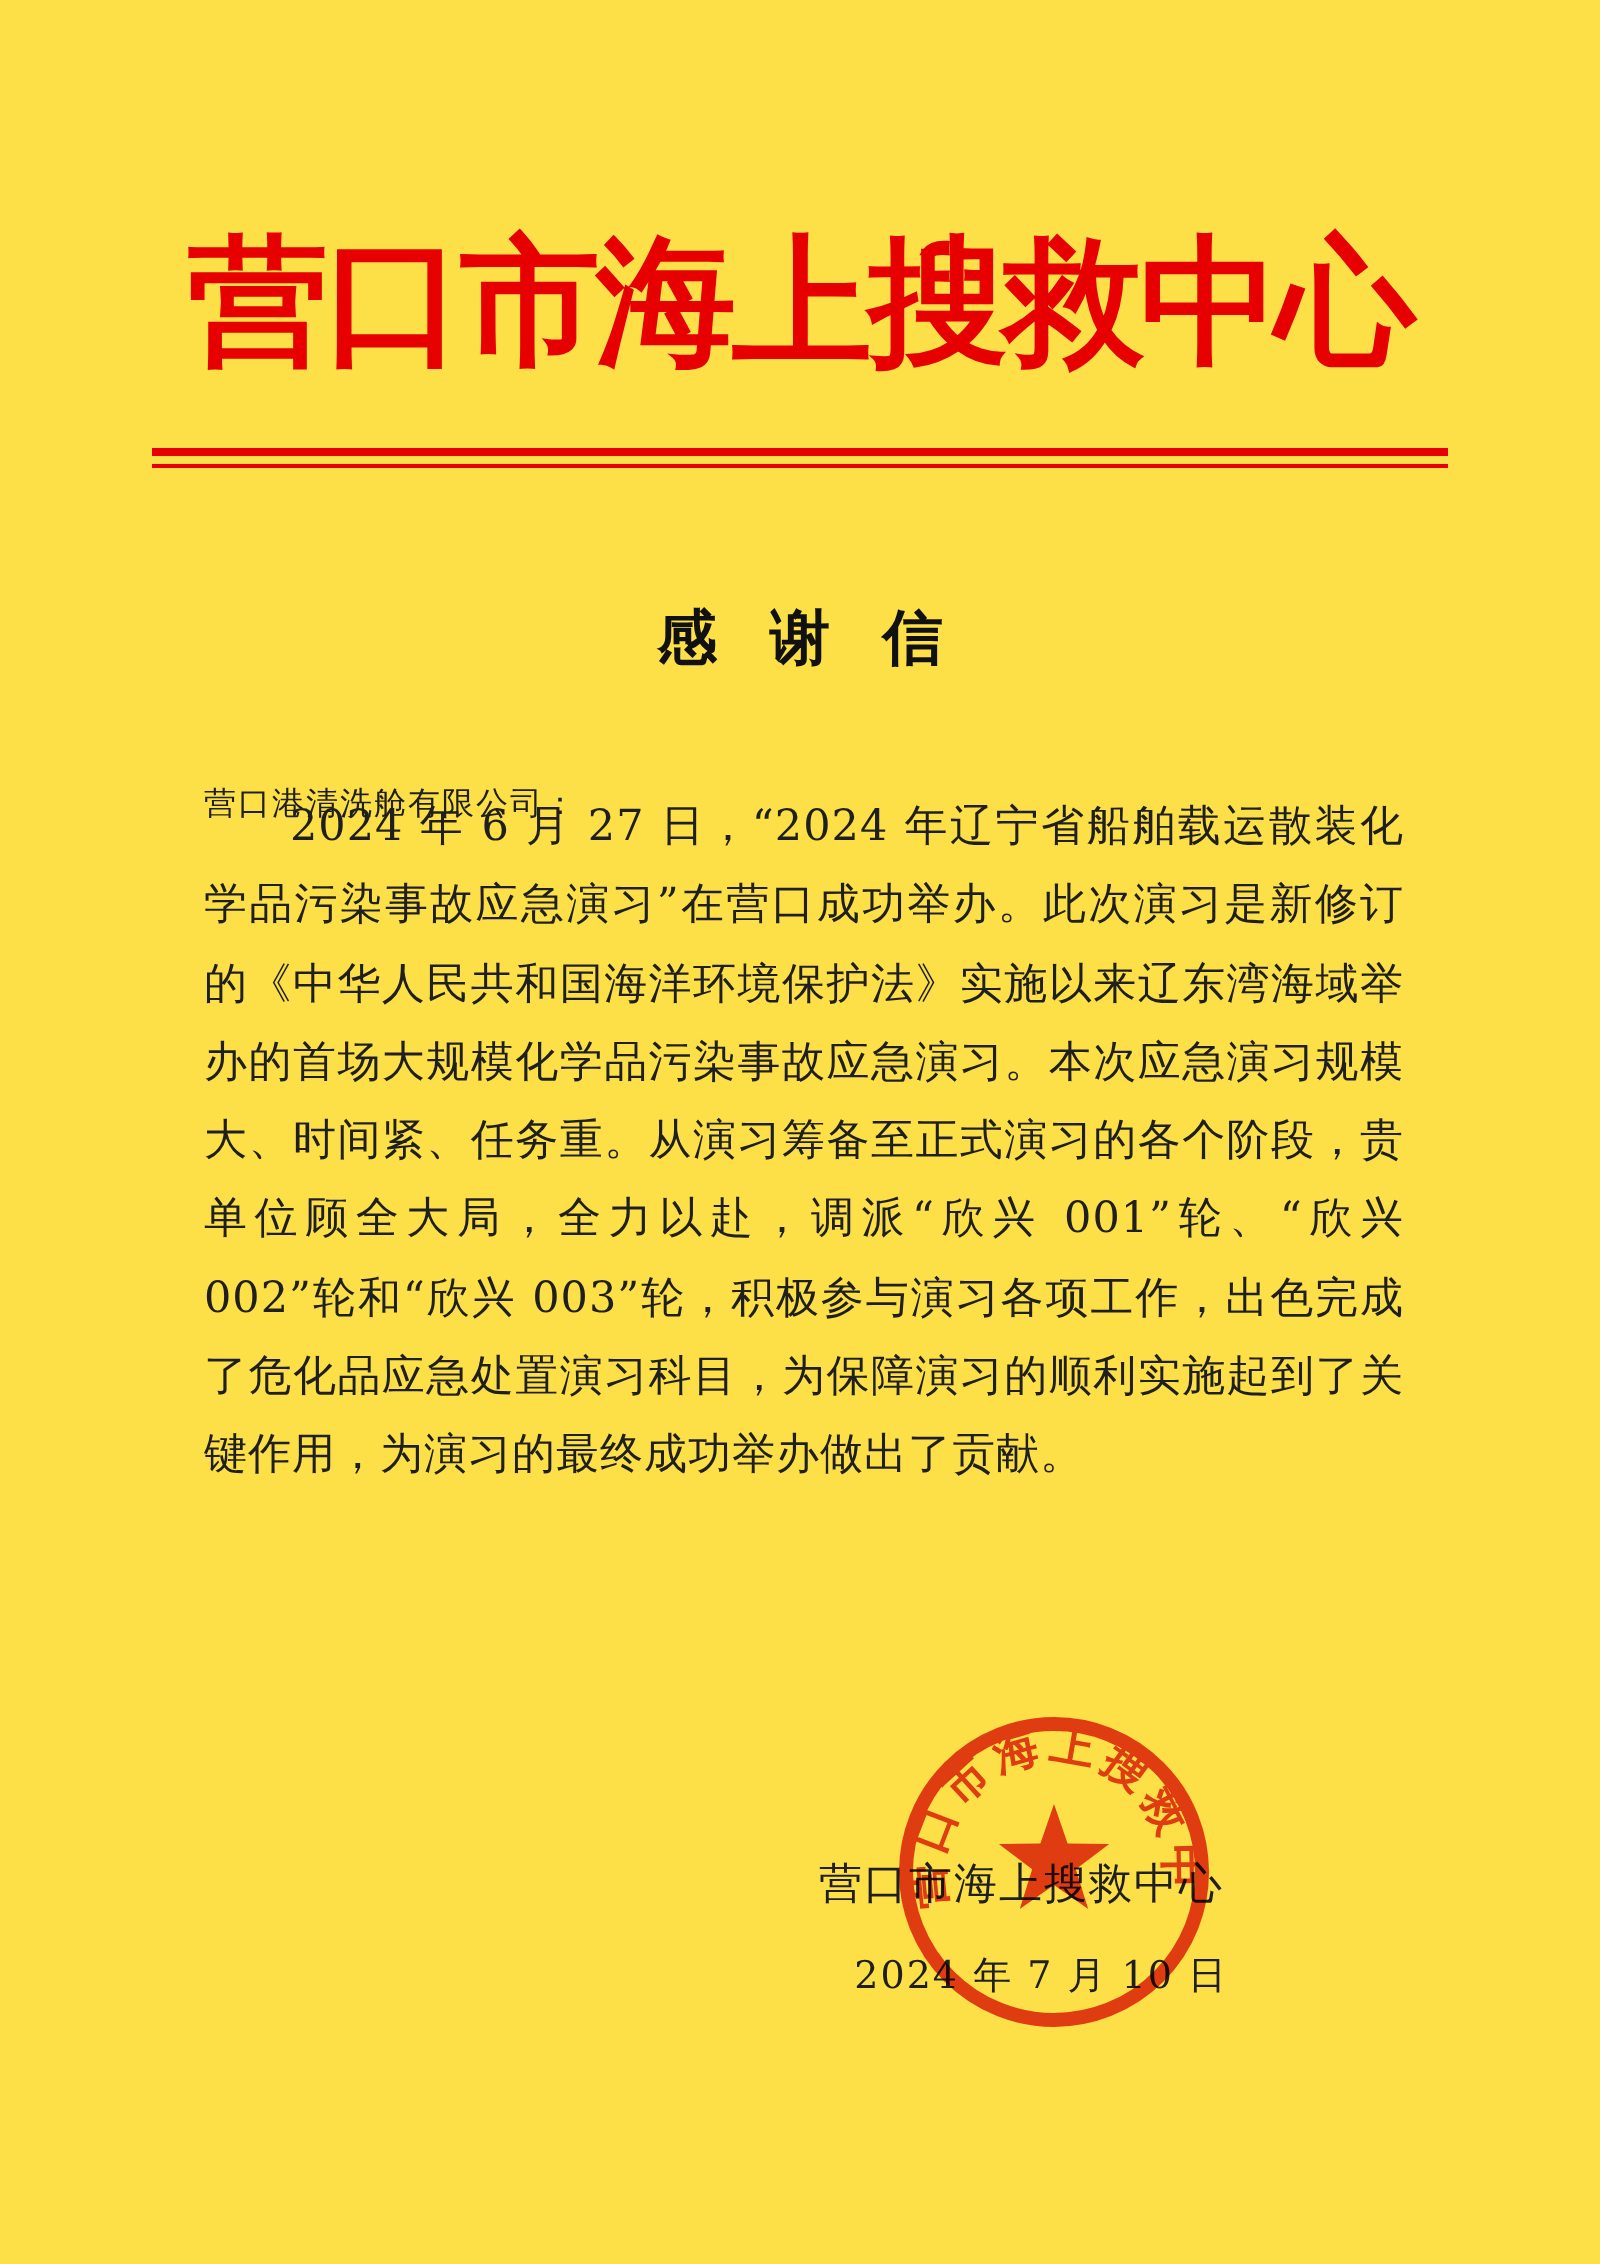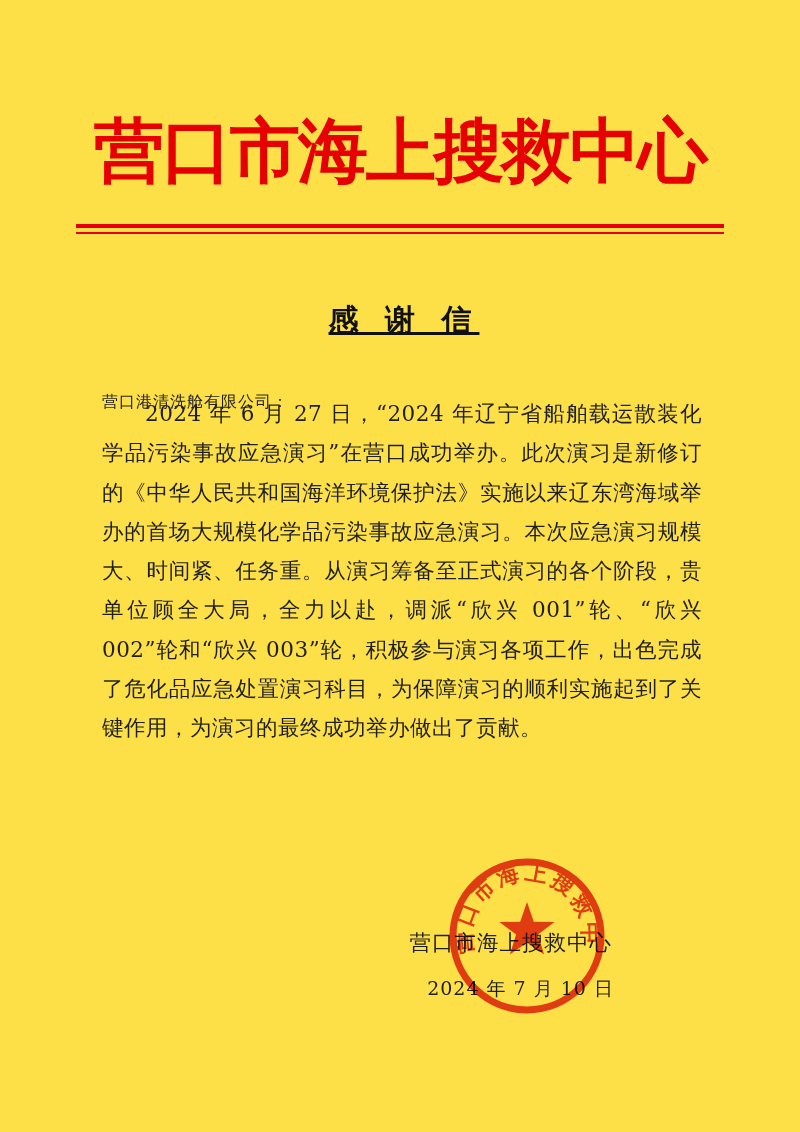--- a/index.html
+++ b/index.html
@@ -56,21 +56,20 @@
     width: 100%;
     margin: 0;
     text-align: center;
     font-size: 30px;
     line-height: 40px;
     font-weight: bold;
     color: #111111;
     letter-spacing: 8px;
     text-indent: 8px;
     white-space: nowrap;
-    text-decoration: underline;
   }
 
   
   .salutation {
     position: absolute;
     top: 382px;
     left: 102px;
     width: 600px;
     margin: 0;
     font-size: 16px;

